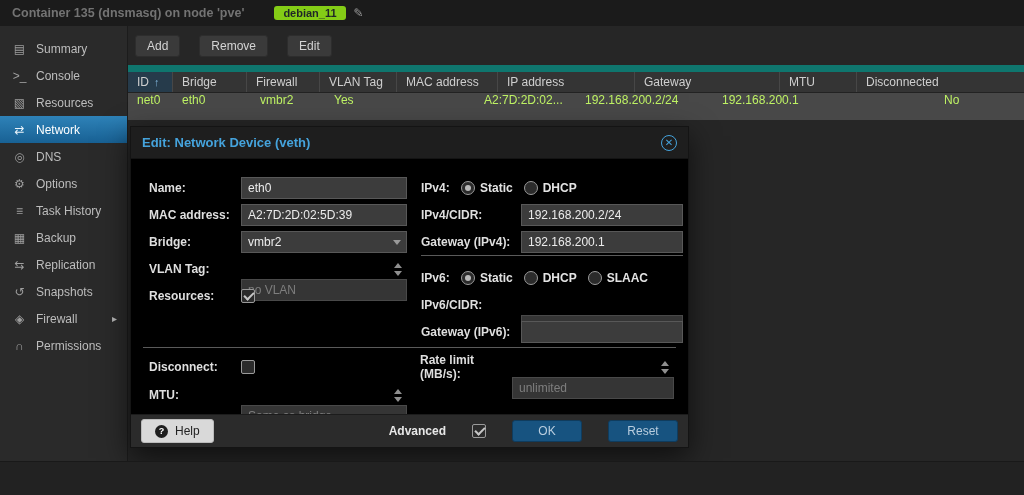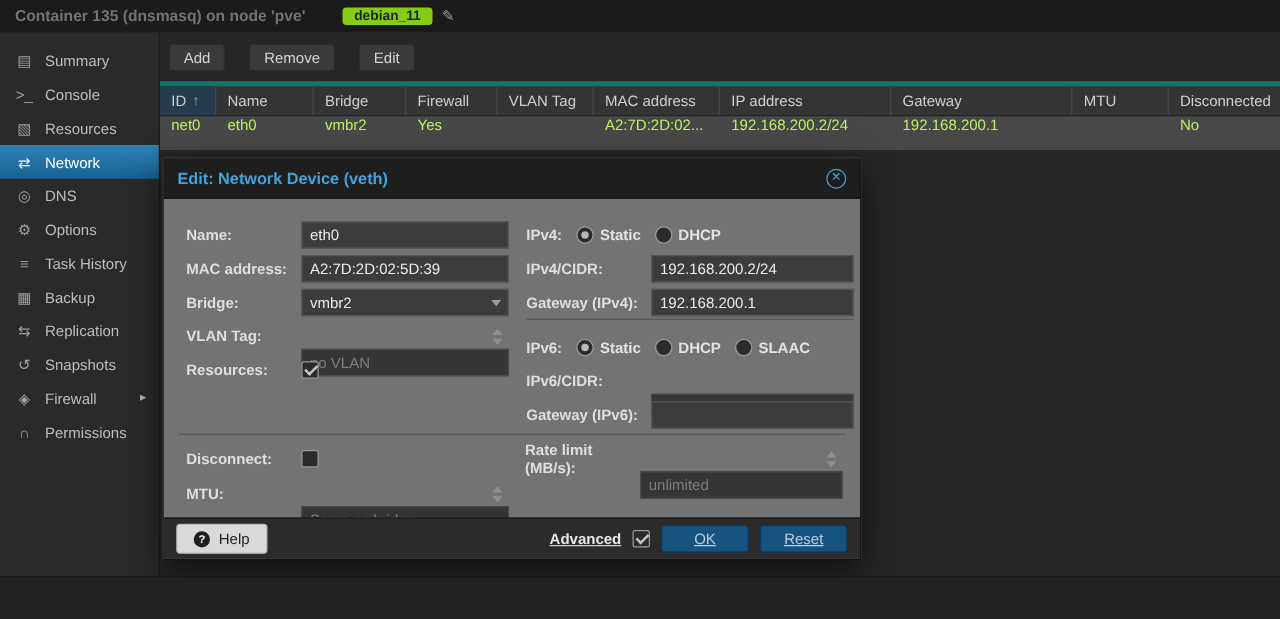--- a/index.html
+++ b/index.html
@@ -23,33 +23,33 @@
   .side-item .icon { width:15px; margin-right:9px; color:#9f9f9f; font-size:12px;
     text-align:center; flex:0 0 15px; }
   .side-item.selected { background:linear-gradient(180deg,#2e82b8,#186194); color:#ffffff; }
   .side-item.selected .icon { color:#eaf4fb; }
   .submenu-arrow { margin-left:auto; margin-right:10px; font-size:10px; color:#b5b5b5; }
   
   .main { position:absolute; left:128px; top:26px; width:896px; height:435px; background:#262626; }
   .toolbar { height:39px; display:flex; align-items:center; padding-left:7px; gap:19px; }
   .tbtn { background:#3a3a3a; border:1px solid #2d2d2d; color:#d4d4d4; border-radius:3px;
     height:22px; padding:0 11px; font-size:12px; display:flex; align-items:center; cursor:pointer; }
-  .grid-header { display:flex; height:28px; background:#343434; border-top:4px solid #0f766e;
+  .grid-header { display:flex; height:28px; background:#343434; border-top:7px solid #0f766e;
     border-bottom:1px solid #222; color:#cfcfcf; }
   .gh-cell { display:flex; align-items:center; padding-left:9px; border-right:1px solid #474747;
     height:100%; overflow:hidden; white-space:nowrap; cursor:pointer; }
   .gh-cell.sorted { background:#263b4b; }
   .sort-arrow { color:#7fb2d8; margin-left:5px; font-size:11px; }
   .grid-row { display:flex; height:27px; background:#484848; color:#bef264; cursor:pointer; }
   .gr-cell { padding-left:9px; overflow:hidden; white-space:nowrap; }
   .c0{width:45px;} .c1{width:78px;} .c2{width:74px;} .c3{width:73px;} .c4{width:77px;}
   .c5{width:101px;} .c6{width:137px;} .c7{width:145px;} .c8{width:77px;} .c9{width:89px; border-right:none;}
   
   .dialog { position:absolute; left:130px; top:126px; width:559px; height:322px;
-    background:#737373; border:1px solid #141414; box-shadow:0 10px 28px rgba(0,0,0,.6); }
+    background:#000000; border:1px solid #141414; box-shadow:0 10px 28px rgba(0,0,0,.6); }
   .dlg-title { height:32px; background:#1e1e1e; display:flex; align-items:center;
     padding:0 11px; color:#45a3dc; font-weight:bold; font-size:13px; border-bottom:1px solid #141414; }
   .dlg-close { margin-left:auto; width:16px; height:16px; border:1px solid #45a3dc; border-radius:50%;
     color:#45a3dc; font-size:10px; line-height:14px; text-align:center; cursor:pointer; font-weight:normal; }
   .dlg-body { position:absolute; top:32px; left:0; right:0; bottom:33px; }
   .col-left  { position:absolute; left:18px;  top:18px; width:258px; }
   .col-right { position:absolute; left:290px; top:18px; width:262px; }
   .frow { display:flex; align-items:center; height:22px; margin-bottom:5px; }
   .flabel { flex:0 0 92px; color:#dfdfdf; font-weight:bold; }
   .col-right .flabel, .flabel.wide { flex:0 0 100px; }
@@ -81,21 +81,21 @@
   .b-left { display:flex; align-items:center; width:258px; }
   .b-right { display:flex; align-items:center; width:262px; margin-left:14px; }
   .b-right .ctrl { flex:0 0 162px; }
   .mtu-ctrl { flex:0 0 166px; }
   .dlg-footer { position:absolute; left:0; right:0; bottom:0; height:33px; border-top:1px solid #1c1c1c;
     display:flex; align-items:center; padding:0 10px; background:#2b2b2b; }
   .help-btn { background:#d9d9d9; color:#222; border-radius:3px; height:24px; padding:0 13px;
     display:flex; align-items:center; gap:7px; font-size:12px; cursor:pointer; border:1px solid #bbb; }
   .q-icon { width:13px; height:13px; background:#1e1e1e; color:#fff; border-radius:50%;
     font-size:9px; font-weight:bold; text-align:center; line-height:13px; }
-  .foot-right { margin-left:auto; display:flex; align-items:center; gap:9px;text-decoration:underline; }
+  .foot-right { margin-left:auto; display:flex; align-items:center; gap:26px; }
   .adv-label { color:#e8e8e8; font-weight:bold; }
   .blue-btn { width:70px; height:22px; background:#175380; color:#b9cdde; border:1px solid #0f3c5e;
     border-radius:3px; font-size:12px; display:flex; align-items:center; justify-content:center; cursor:pointer; }
   
   .bottom-strip { position:absolute; left:0; top:461px; width:1024px; height:34px;
     background:#222222; border-top:1px solid #191919; }
 </style>
 </head>
 <body>
 
@@ -161,21 +161,20 @@
   <div class="toolbar">
     <div class="tbtn">Add</div>
     <div class="tbtn">Remove</div>
     <div class="tbtn">Edit</div>
   </div>
   <div class="grid-header">
     <div class="gh-cell sorted c0">
       <span>ID</span>
       <span class="sort-arrow">↑</span>
     </div>
-    <div class="gh-cell c1">Name</div>
     <div class="gh-cell c2">Bridge</div>
     <div class="gh-cell c3">Firewall</div>
     <div class="gh-cell c4">VLAN Tag</div>
     <div class="gh-cell c5">MAC address</div>
     <div class="gh-cell c6">IP address</div>
     <div class="gh-cell c7">Gateway</div>
     <div class="gh-cell c8">MTU</div>
     <div class="gh-cell c9">Disconnected</div>
   </div>
   <div class="grid-row">

